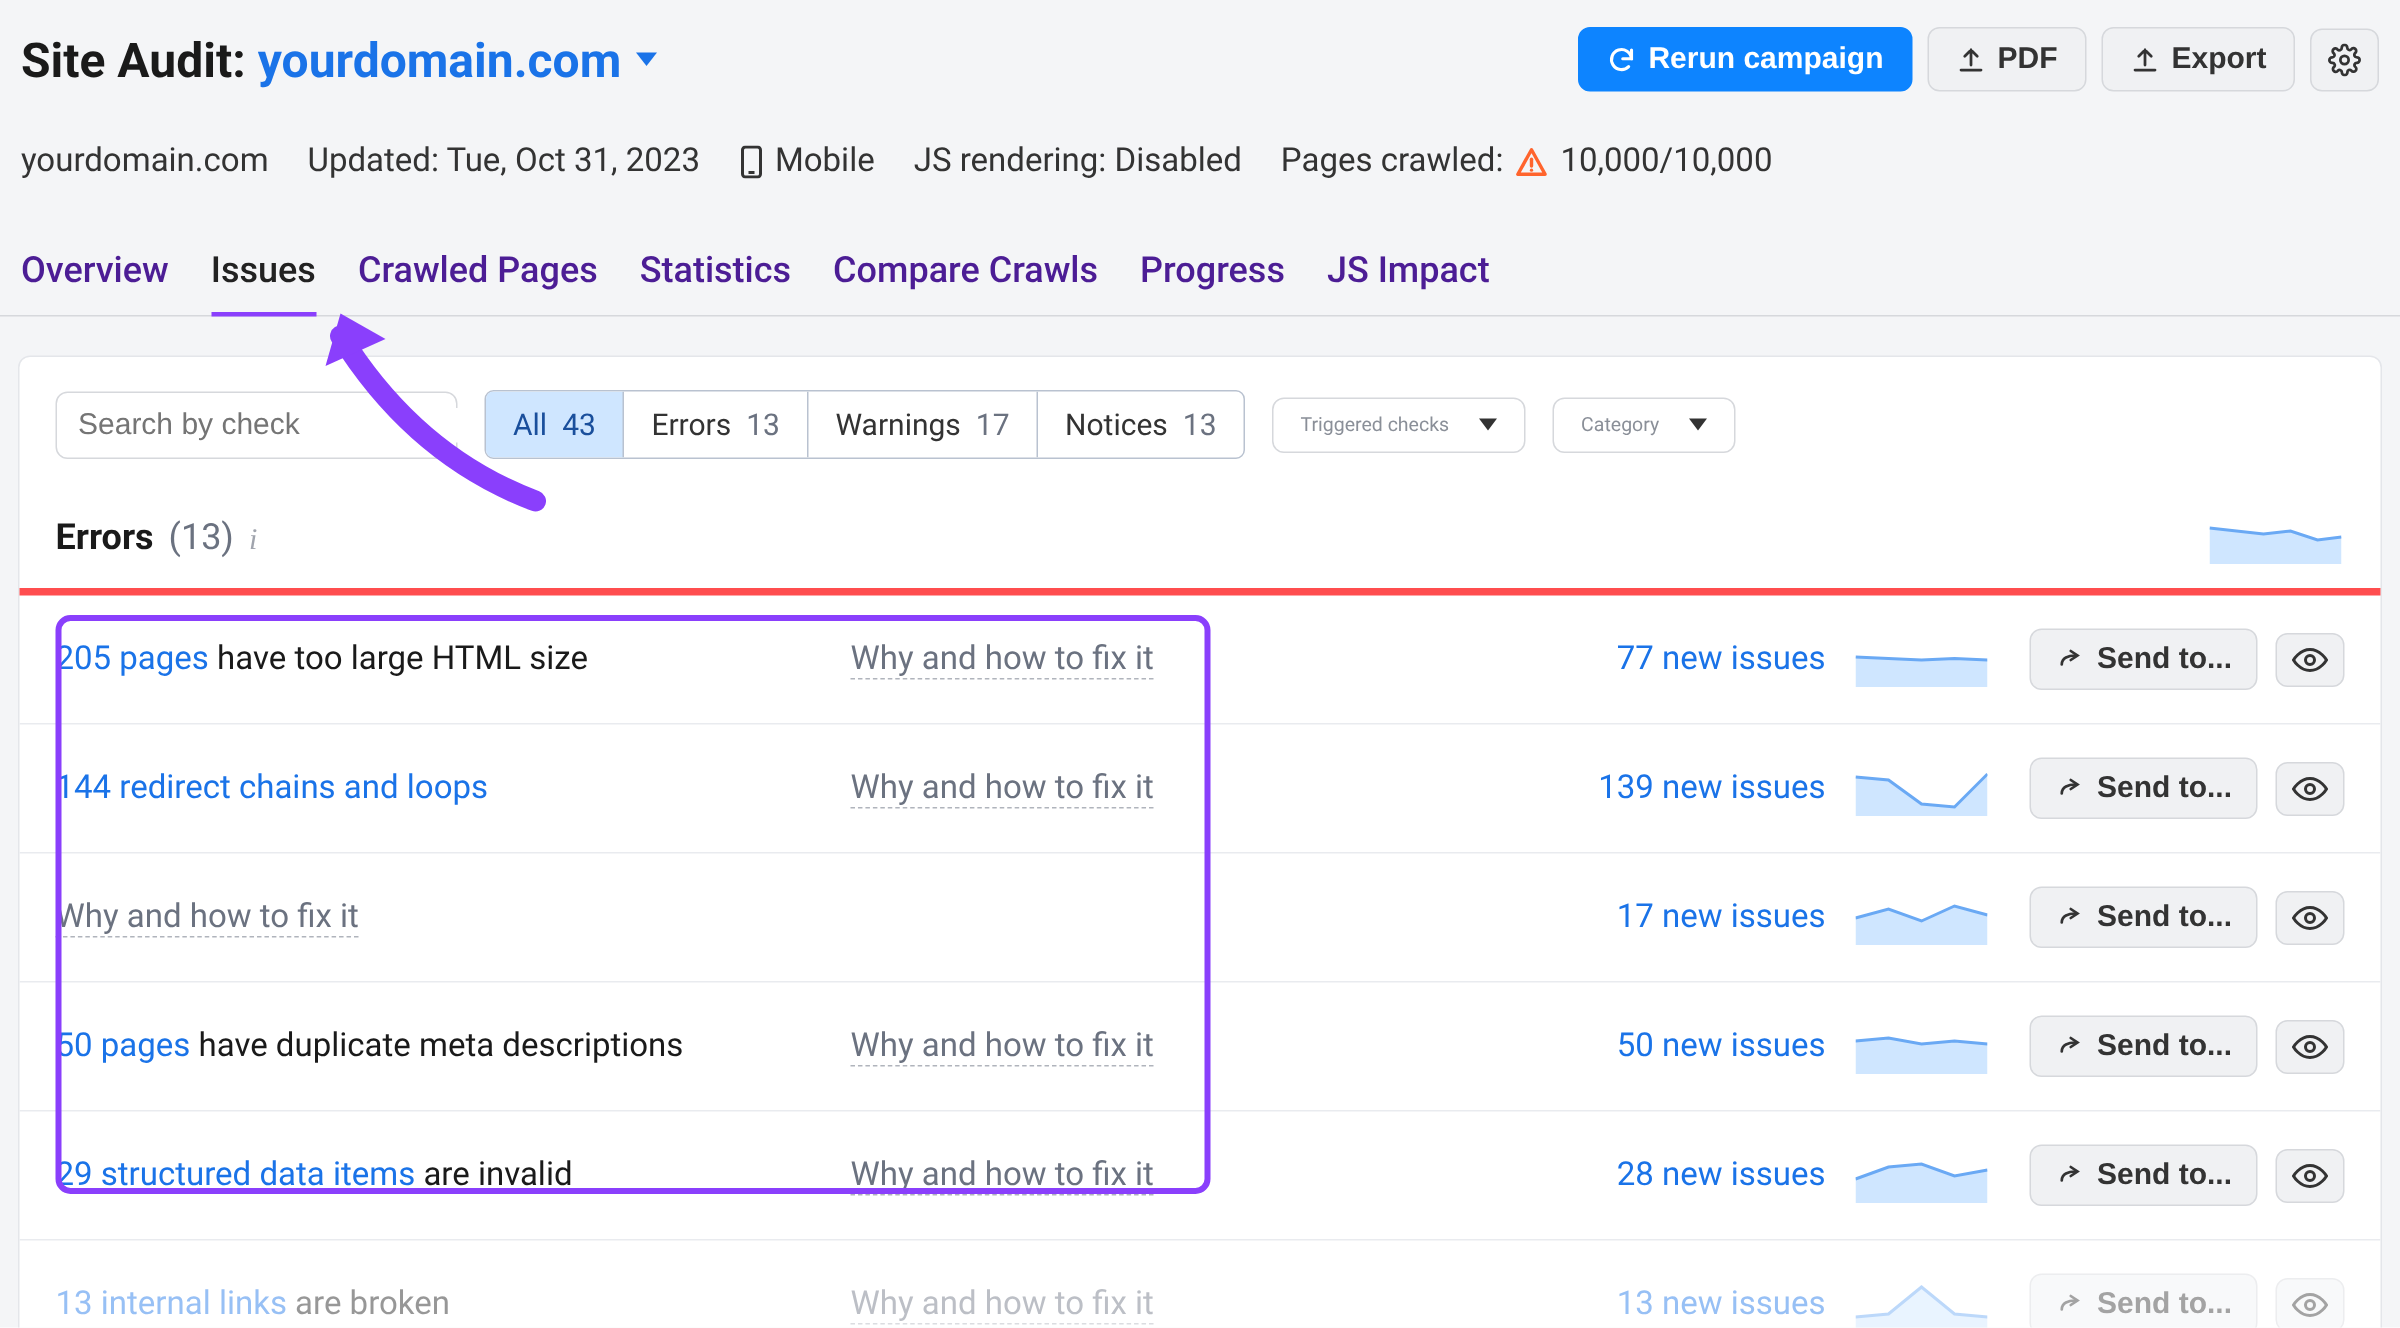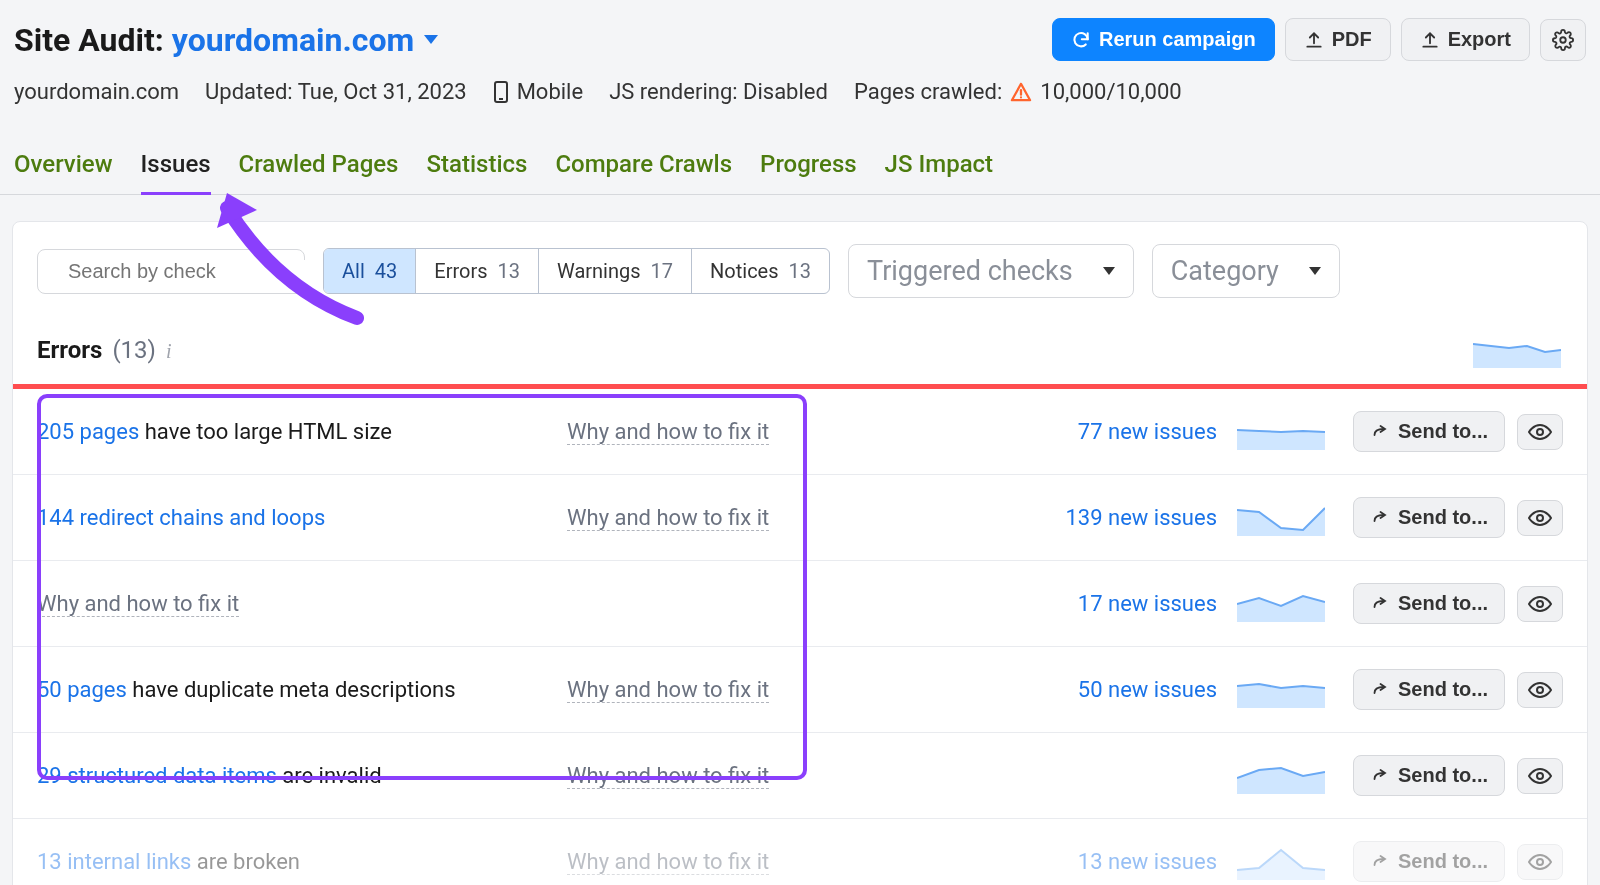--- a/index.html
+++ b/index.html
@@ -11,21 +11,21 @@
   height: 885px;
   overflow: hidden;
 }
 .header {
   padding: 18px 14px 0 14px;
 }
 .title-row {
   display: flex;
   justify-content: space-between;
   align-items: center;
-  margin-bottom: 18px;
+  margin-bottom: 34px;
 }
 .title-left {
   display: flex;
   align-items: baseline;
   gap: 8px;
   font-size: 32px;
   font-weight: 700;
 }
 .domain-dd {
   color: #1a73e8;
@@ -83,21 +83,21 @@
 }
 .tabs {
   display: flex;
   gap: 28px;
   padding: 0 14px;
   border-bottom: 1px solid #d6d8dc;
 }
 .tab {
   font-size: 24px;
   font-weight: 500;
-  color: #4d7c0f;
+  color: #4c1d95;
   padding: 10px 0 16px 0;
   cursor: pointer;
   position: relative;
 }
 .tab.active {
   color: #222;
 }
 .tab.active::after {
   content: "";
   position: absolute;
@@ -116,21 +116,21 @@
 .controls {
   display: flex;
   gap: 18px;
   align-items: center;
   padding: 0 24px;
   margin-bottom: 26px;
 }
 .search-wrap {
   display: flex;
   align-items: center;
-  gap: 16px;
+  gap: 0;
   border: 1px solid #d6d8dc;
   border-radius: 8px;
   padding: 10px 14px;
   width: 268px;
   color: #8a8f98;
 }
 .search-wrap input {
   border: none;
   outline: none;
   font-size: 20px;
@@ -156,25 +156,25 @@
 .seg:last-child { border-right: none; }
 .seg.active {
   background: #cfe6ff;
   color: #1a4f9c;
 }
 .seg-count { color: #6b7280; }
 .seg.active .seg-count { color: #1a4f9c; }
 .dropdown {
   display: inline-flex;
   align-items: center;
-  gap: 30px;
+  gap: 20px;
   border: 1px solid #d6d8dc;
   border-radius: 8px;
   padding: 10px 18px;
-  font-size: 27px;
+  font-size: 13px;
   color: #8a8f98;
   cursor: pointer;
 }
 .dropdown .dd-chev {
   width: 0; height: 0;
   border-left: 6px solid transparent;
   border-right: 6px solid transparent;
   border-top: 8px solid #333;
 }
 .section-head {
@@ -516,20 +516,21 @@
           <svg width="24" height="18" viewBox="0 0 24 18" fill="none" stroke="#333" stroke-width="2">
             <path d="M1 9s4-7 11-7 11 7 11 7-4 7-11 7S1 9 1 9z"></path>
             <circle cx="12" cy="9" r="3"></circle>
           </svg>
         </button>
       </div>
       <div class="row">
         <div class="issue-text"><span class="link-part">29 structured data items</span><span> are invalid</span></div>
         <span class="why-link">Why and how to fix it</span>
         <div class="spacer"></div>
+        <div class="new-issues">28 new issues</div>
         <div class="spark">
           <svg viewBox="0 0 88 36">
             <path d="M0 20 L22 12 L44 10 L66 18 L88 14 L88 36 L0 36 Z" fill="#cfe6ff"></path>
             <path d="M0 20 L22 12 L44 10 L66 18 L88 14" fill="none" stroke="#6aa9f4" stroke-width="2"></path>
           </svg>
         </div>
         <button class="sendto-btn">
           <svg width="18" height="18" viewBox="0 0 24 24" fill="none" stroke="#333" stroke-width="2.4" stroke-linecap="round">
             <path d="M6 16c0-6 6-8 12-8"></path>
             <path d="M14 4l6 4-6 4"></path>

